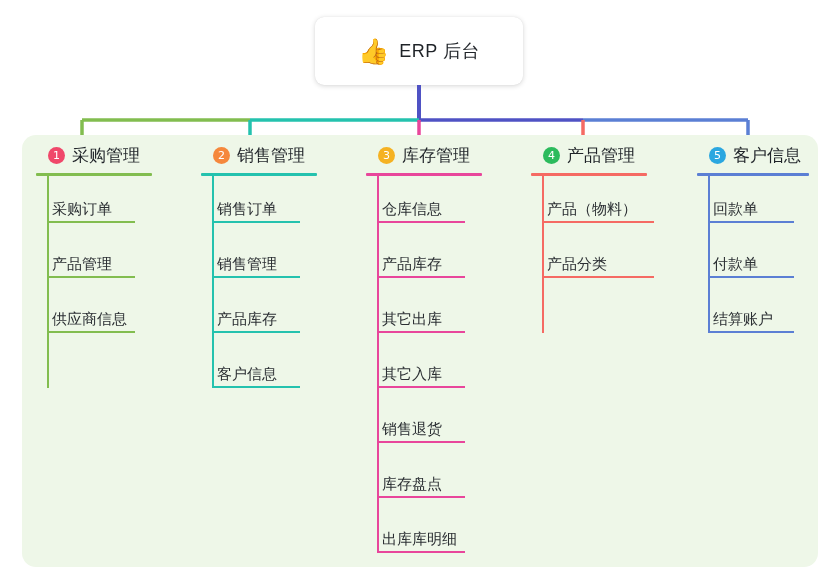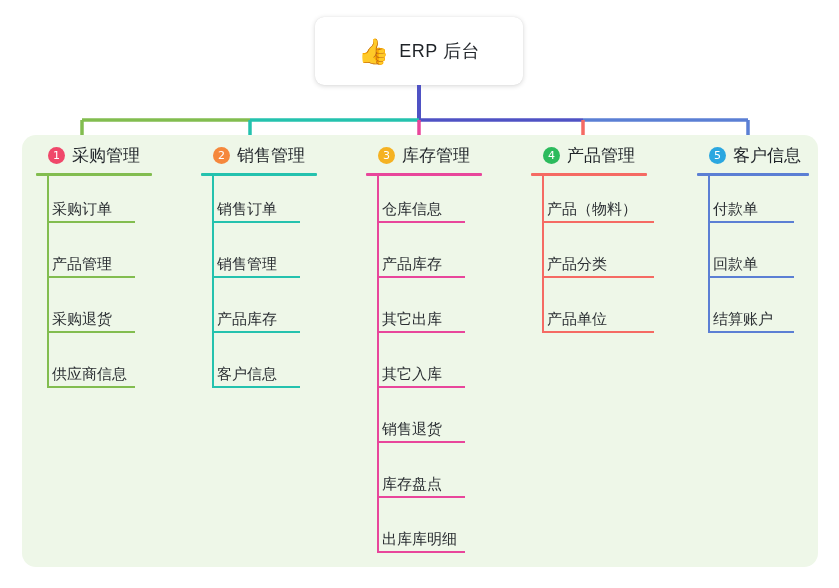--- a/index.html
+++ b/index.html
@@ -127,24 +127,20 @@
           <div class="vrail" style="background: rgb(130, 189, 79); height: 212px;"></div>
           <div class="item">
             <span class="item-label">采购订单</span>
             <div class="item-rule" style="background: rgb(130, 189, 79); width: 88px;"></div>
           </div>
           <div class="item">
             <span class="item-label">产品管理</span>
             <div class="item-rule" style="background: rgb(130, 189, 79); width: 88px;"></div>
           </div>
           <div class="item">
-            <span class="item-label">采购退货</span>
-            <div class="item-rule" style="background: rgb(130, 189, 79); width: 88px;"></div>
-          </div>
-          <div class="item">
             <span class="item-label">供应商信息</span>
             <div class="item-rule" style="background: rgb(130, 189, 79); width: 88px;"></div>
           </div>
         </div>
       </div>
       <div class="col" style="left: 201px;">
         <div class="col-head">
           <span class="badge" style="background: rgb(245, 136, 60);">2</span>
           <span class="col-title">销售管理</span>
         </div>
@@ -216,43 +212,39 @@
         <div class="col-body" style="height: 165px;">
           <div class="vrail" style="background: rgb(245, 106, 99); height: 157px;"></div>
           <div class="item">
             <span class="item-label">产品（物料）</span>
             <div class="item-rule" style="background: rgb(245, 106, 99); width: 112px;"></div>
           </div>
           <div class="item">
             <span class="item-label">产品分类</span>
             <div class="item-rule" style="background: rgb(245, 106, 99); width: 112px;"></div>
           </div>
-          <div class="item">
-            <span class="item-label">产品单位</span>
-            <div class="item-rule" style="background: rgb(245, 106, 99); width: 112px;"></div>
-          </div>
         </div>
       </div>
       <div class="col" style="left: 697px;">
         <div class="col-head">
           <span class="badge" style="background: rgb(43, 167, 224);">5</span>
           <span class="col-title">客户信息</span>
         </div>
         <div class="head-rule" style="background: rgb(91, 127, 212); width: 112px;"></div>
         <div class="col-body" style="height: 165px;">
           <div class="vrail" style="background: rgb(91, 127, 212); height: 157px;"></div>
           <div class="item">
+            <span class="item-label">回款单</span>
+            <div class="item-rule" style="background: rgb(91, 127, 212); width: 86px;"></div>
+          </div>
+          <div class="item">
             <span class="item-label">付款单</span>
             <div class="item-rule" style="background: rgb(91, 127, 212); width: 86px;"></div>
           </div>
           <div class="item">
-            <span class="item-label">回款单</span>
-            <div class="item-rule" style="background: rgb(91, 127, 212); width: 86px;"></div>
-          </div>
-          <div class="item">
             <span class="item-label">结算账户</span>
             <div class="item-rule" style="background: rgb(91, 127, 212); width: 86px;"></div>
           </div>
         </div>
       </div>
     </div>
 
 </div>
 
 </body></html>

